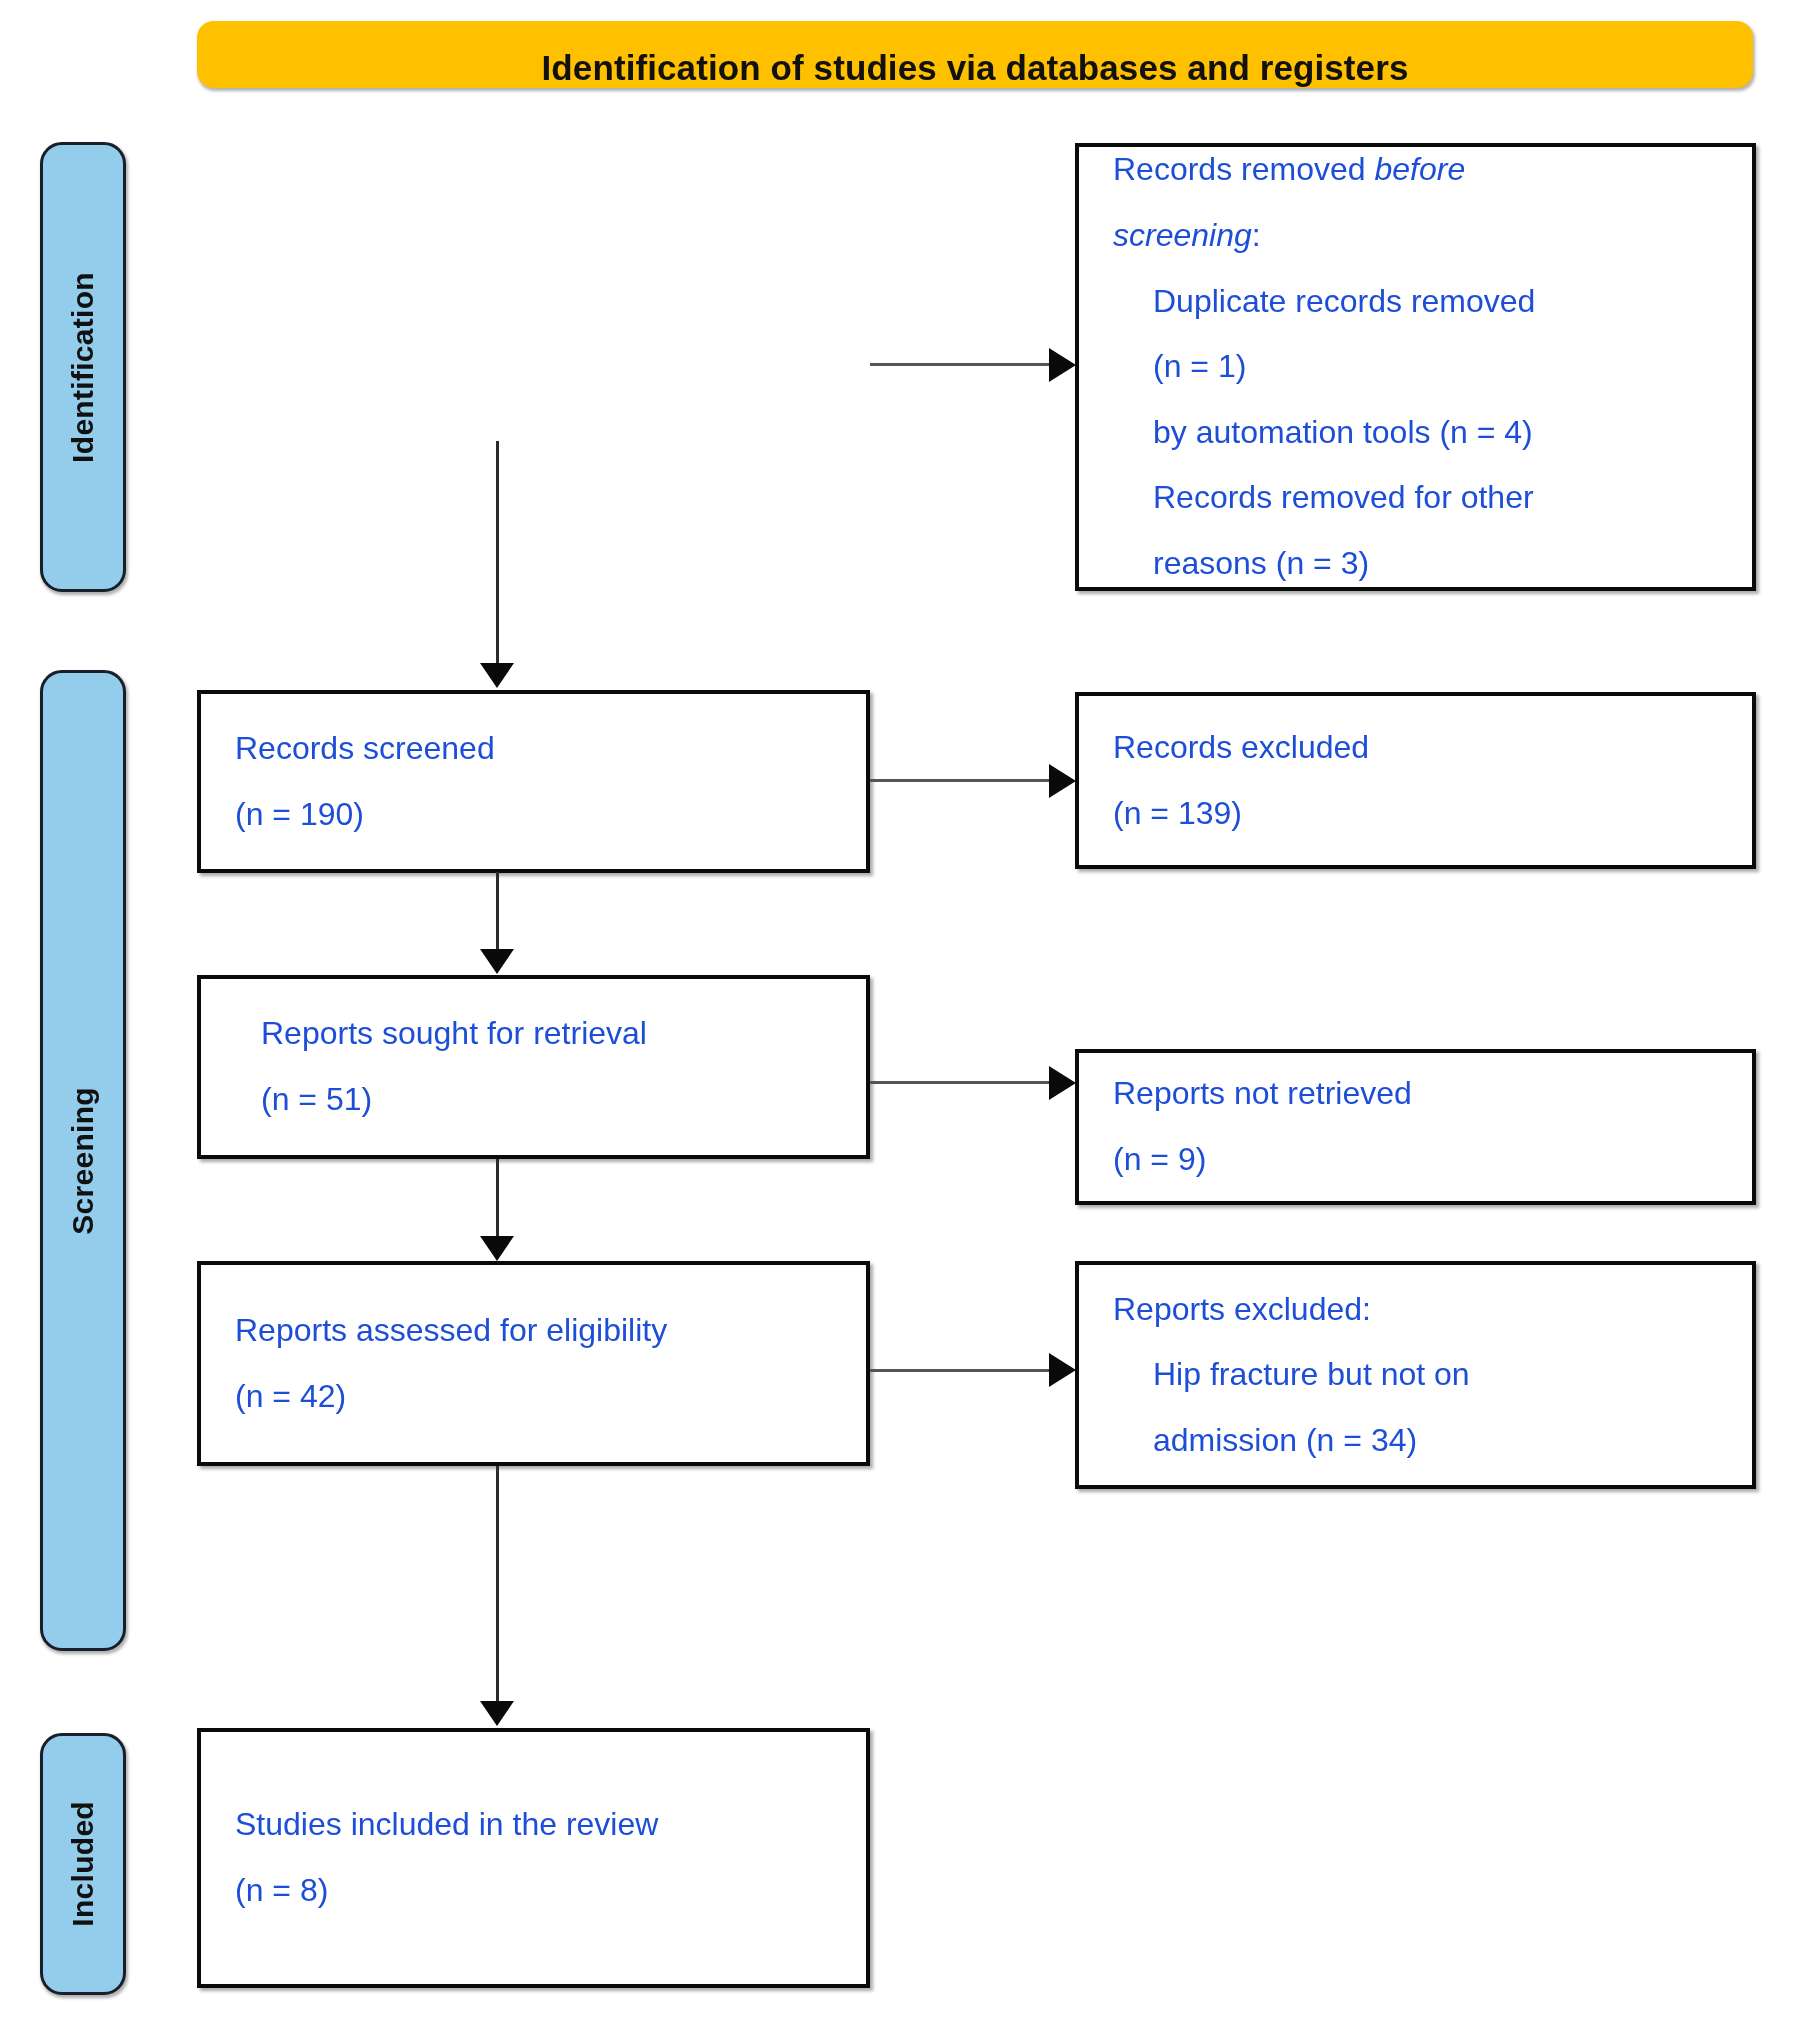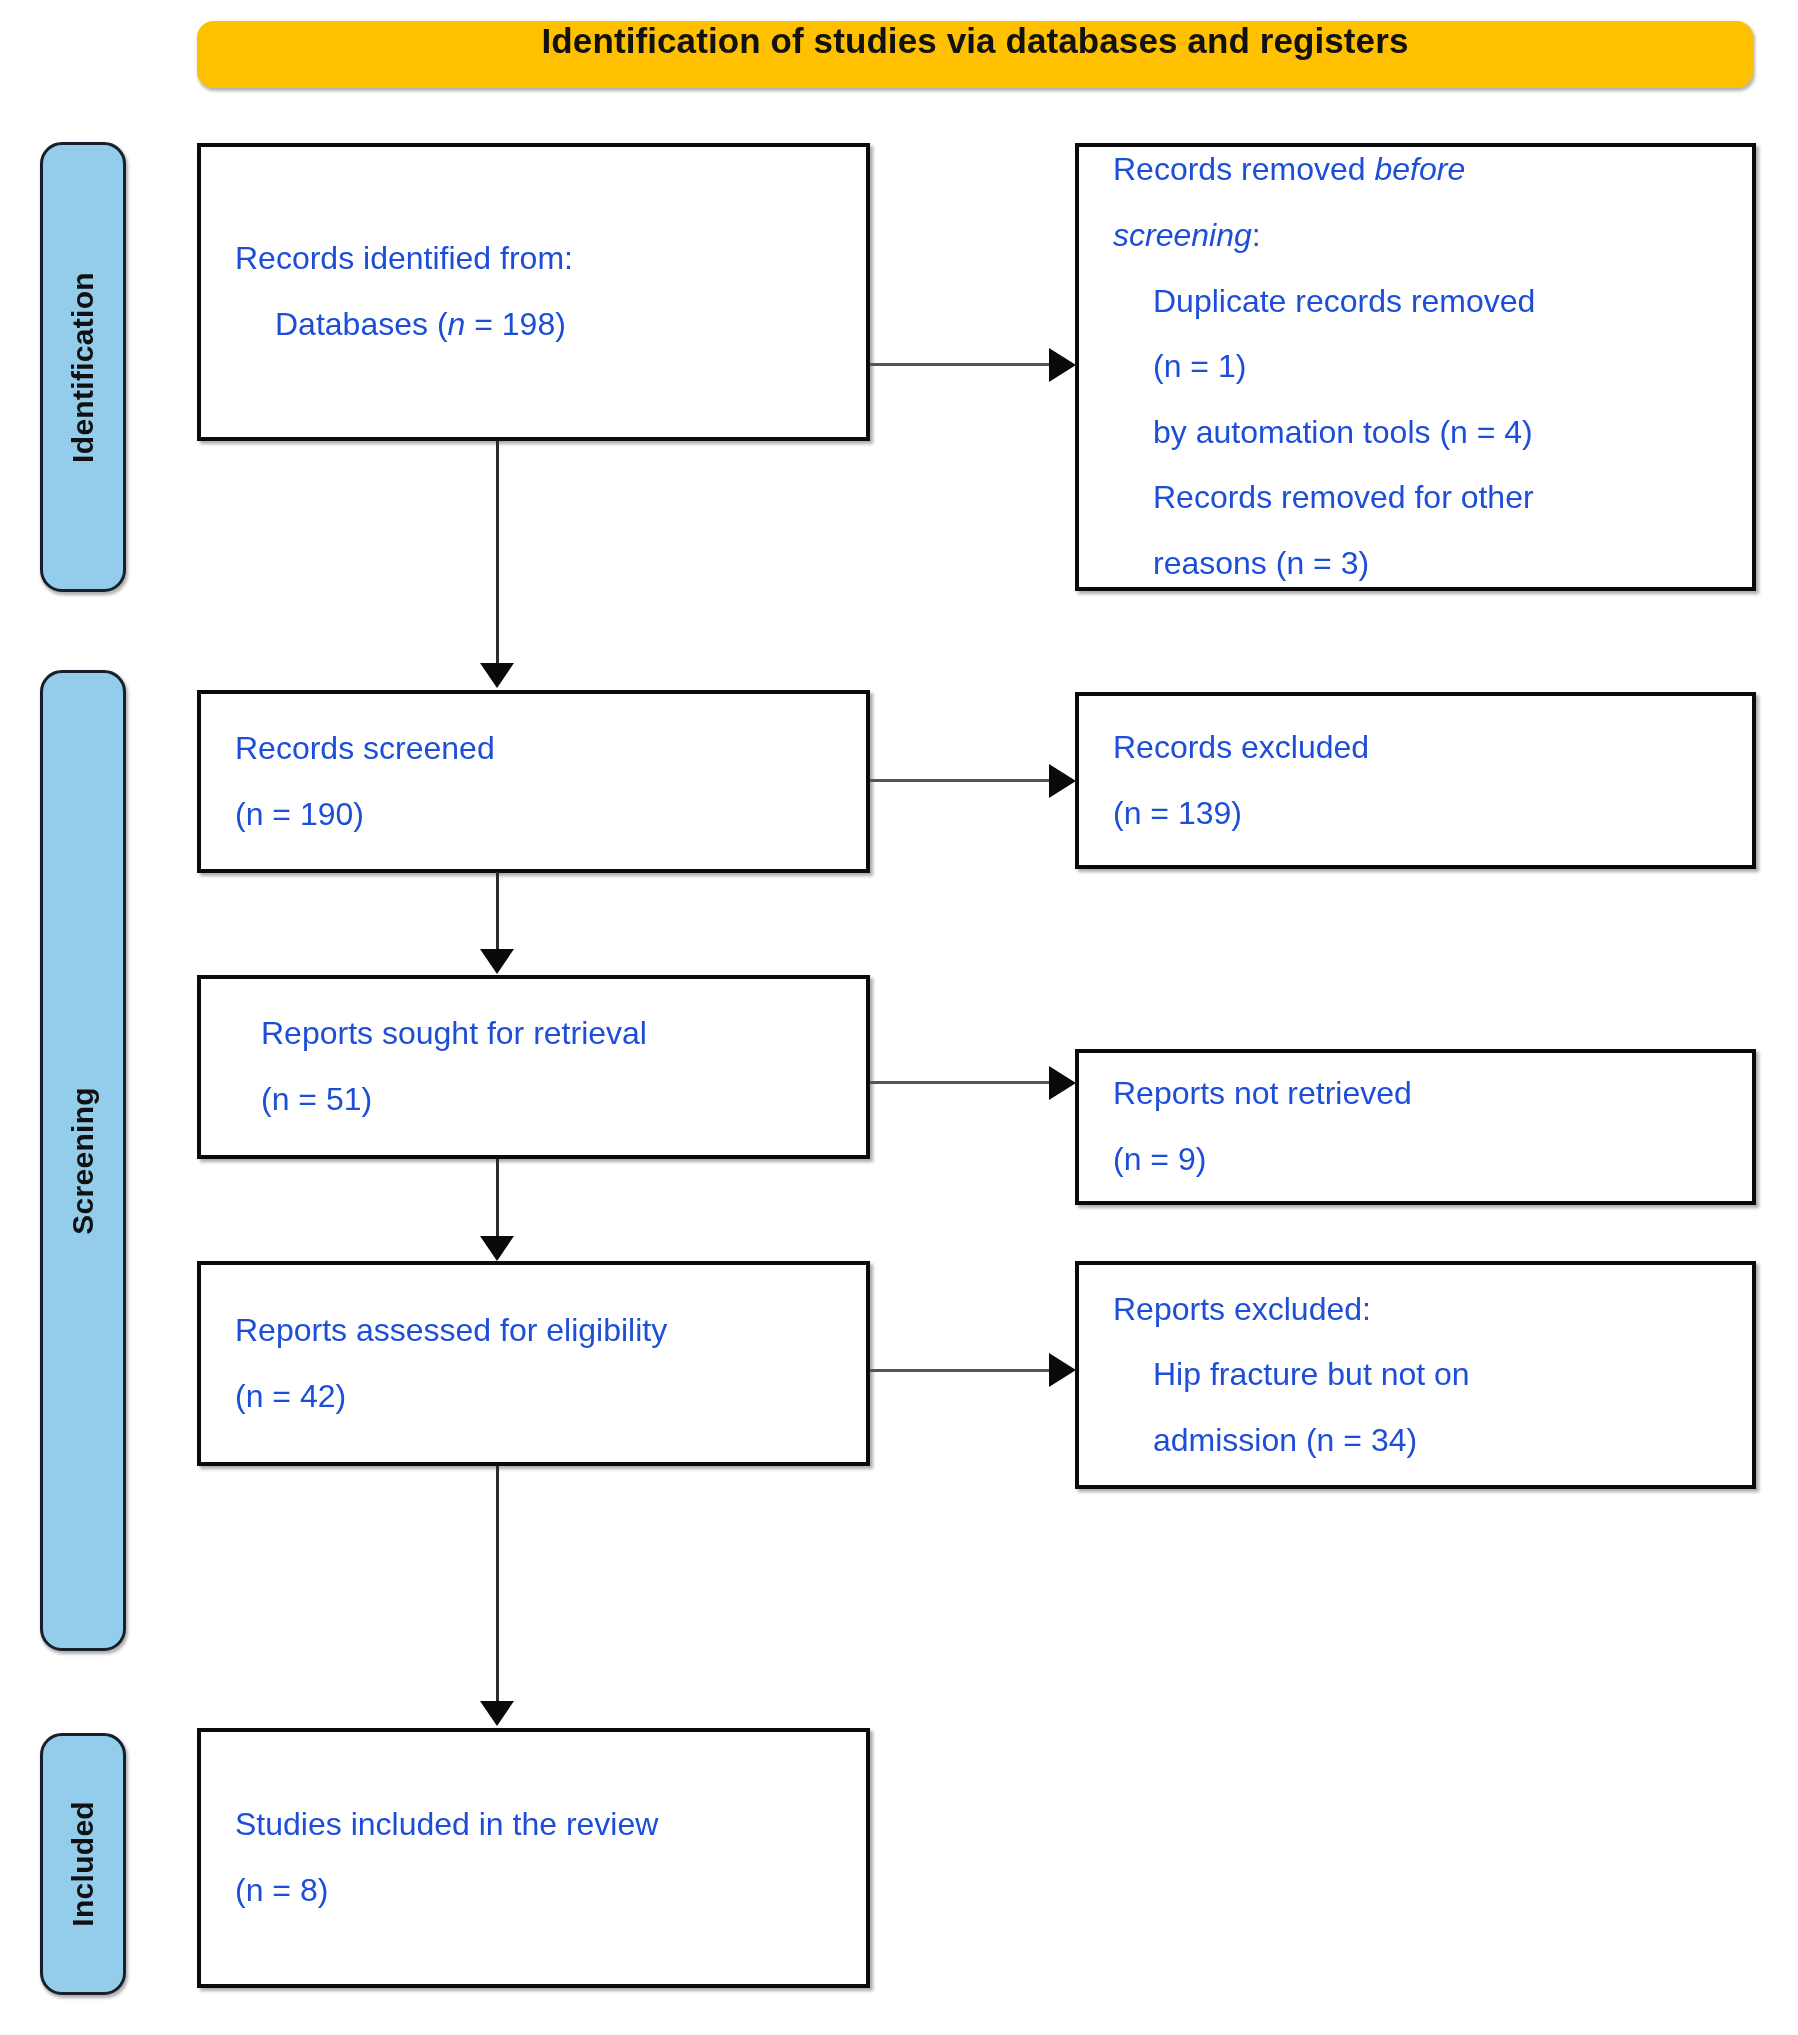--- a/index.html
+++ b/index.html
@@ -22,21 +22,21 @@
   .banner {
     position: absolute;
     left: 197px;
     top: 20.5px;
     width: 1556px;
     height: 67px;
     background: #FFC000;
     border-radius: 16.6px;
     box-shadow: 1.9px 2.6px 3.2px rgba(0,0,0,0.30);
     display: flex;
-    align-items: flex-start;
+    align-items: flex-end;
     justify-content: center;
   }
   .banner-title {
     font-size: 35px;
     font-weight: bold;
     color: #111111;
     letter-spacing: 0.1px;
     text-align: center;
   }
 
@@ -134,24 +134,20 @@
   <div class="stage-label" id="label-identification">
     <span class="vtext">Identification</span>
   </div>
   <div class="stage-label" id="label-screening">
     <span class="vtext">Screening</span>
   </div>
   <div class="stage-label" id="label-included">
     <span class="vtext">Included</span>
   </div>
 
-  <div class="fbox" id="box-identified">
-    <p>Records identified from:</p>
-    <p class="indent"><span>Databases (</span><span class="it">n</span><span> = 198)</span></p>
-  </div>
 
   <div class="fbox" id="box-removed">
     <p><span>Records removed </span><span class="it">before</span></p>
     <p><span class="it">screening</span><span>:</span></p>
     <p class="indent">Duplicate records removed</p>
     <p class="indent">(n = 1)</p>
     <p class="indent">by automation tools (n = 4)</p>
     <p class="indent">Records removed for other</p>
     <p class="indent">reasons (n = 3)</p>
   </div>

